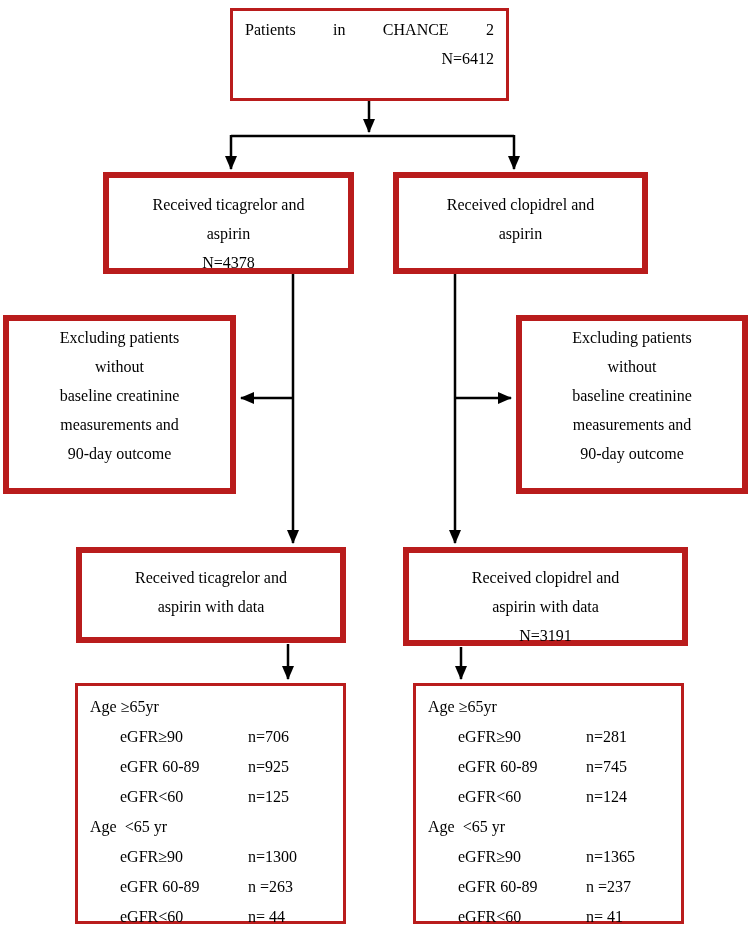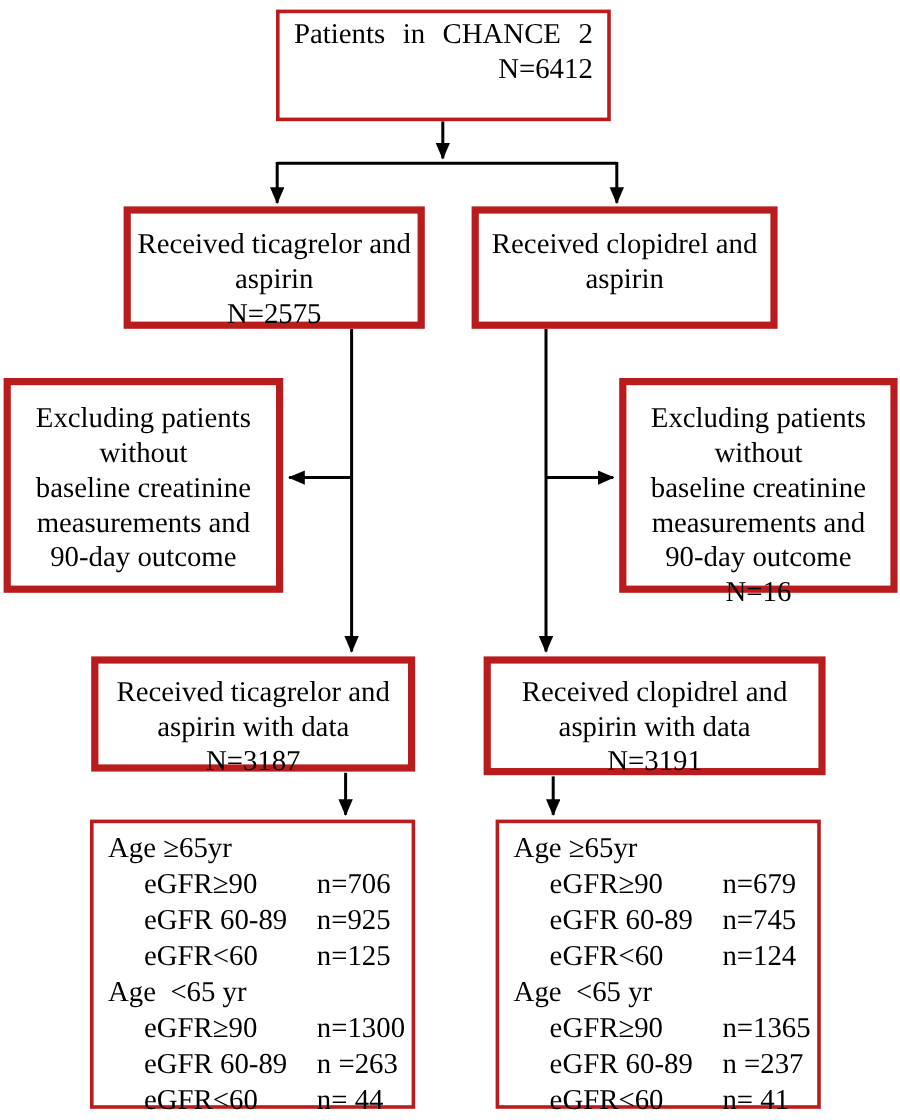--- a/index.html
+++ b/index.html
@@ -17,47 +17,47 @@
     left: 0; top: 0;
     width: 750px; height: 933px;
     z-index: 1;
   }
   .box {
     position: absolute;
     box-sizing: border-box;
     border: 6px solid #b91c1c;
     background: #ffffff;
     z-index: 2;
-    font-size: 24px;
+    font-size: 16px;
     line-height: 29px;
     text-align: center;
   }
   .box .ln { white-space: pre; }
   #top-box { left: 230px; top: 8px; width: 279px; height: 93px; border-width: 3px; padding: 4px 12px 0 12px; }
   #top-box .tb-line1 { text-align: justify; text-align-last: justify; white-space: normal; }
   #top-box .tb-line2 { text-align: left; }
   #top-box .tb-line3 { text-align: right; }
 
   #l2-left  { left: 103px; top: 172px; width: 251px; height: 102px; padding-top: 12px; }
   #l2-right { left: 393px; top: 172px; width: 255px; height: 102px; padding-top: 12px; }
 
-  .excl { padding-top: 14px; }
+  .excl { padding-top: 2px; }
   #excl-left  { left: 3px;   top: 315px; width: 233px; height: 179px; }
   #excl-right { left: 516px; top: 315px; width: 232px; height: 179px; }
 
   #l3-left  { left: 76px;  top: 547px; width: 270px; height: 96px; padding-top: 10px; }
   #l3-right { left: 403px; top: 547px; width: 285px; height: 99px; padding-top: 10px; }
 
   .stats { text-align: left; line-height: 30px; border-width: 3px; padding: 6px 16px 0 12px; }
   #stats-left  { left: 75px;  top: 683px; width: 271px; height: 241px; }
   #stats-right { left: 413px; top: 683px; width: 271px; height: 241px; }
   .stat-header { white-space: pre; }
   .stat-row { display: flex; padding-left: 30px; }
   .stat-label { width: 128px; white-space: pre; flex: 0 0 auto; }
-  .stat-value { white-space: pre; margin-left: 16px; }
+  .stat-value { white-space: pre; }
 </style>
 </head>
 <body>
 
 <div id="stage">
 
   <svg id="connectors" viewBox="0 0 750 933" xmlns="http://www.w3.org/2000/svg">
     <defs>
       <marker id="ah" markerUnits="userSpaceOnUse" markerWidth="16" markerHeight="14" refX="13" refY="6" orient="auto">
         <path d="M0,0 L14,6 L0,12 Z" fill="#000"></path>
@@ -76,21 +76,21 @@
   </svg>
 
   <div class="box" id="top-box">
     <div class="ln tb-line1">Patients in CHANCE 2</div>
     <div class="ln tb-line3">N=6412</div>
   </div>
 
   <div class="box" id="l2-left">
     <div class="ln">Received ticagrelor and</div>
     <div class="ln">aspirin</div>
-    <div class="ln">N=2575</div>
+    <div class="ln">N=4378</div>
   </div>
 
   <div class="box" id="l2-right">
     <div class="ln">Received clopidrel and</div>
     <div class="ln">aspirin</div>
   </div>
 
   <div class="box excl" id="excl-left">
     <div class="ln">Excluding patients</div>
     <div class="ln">without</div>
@@ -98,27 +98,25 @@
     <div class="ln">measurements and</div>
     <div class="ln">90-day outcome</div>
   </div>
 
   <div class="box excl" id="excl-right">
     <div class="ln">Excluding patients</div>
     <div class="ln">without</div>
     <div class="ln">baseline creatinine</div>
     <div class="ln">measurements and</div>
     <div class="ln">90-day outcome</div>
-    <div class="ln">N=16</div>
   </div>
 
   <div class="box" id="l3-left">
     <div class="ln">Received ticagrelor and</div>
     <div class="ln">aspirin with data</div>
-    <div class="ln">N=3187</div>
   </div>
 
   <div class="box" id="l3-right">
     <div class="ln">Received clopidrel and</div>
     <div class="ln">aspirin with data</div>
     <div class="ln">N=3191</div>
   </div>
 
   <div class="box stats" id="stats-left">
     <div class="stat-header">Age ≥65yr</div>
@@ -146,21 +144,21 @@
     <div class="stat-row">
       <span class="stat-label">eGFR&lt;60</span>
       <span class="stat-value">n= 44</span>
     </div>
   </div>
 
   <div class="box stats" id="stats-right">
     <div class="stat-header">Age ≥65yr</div>
     <div class="stat-row">
       <span class="stat-label">eGFR≥90</span>
-      <span class="stat-value">n=679</span>
+      <span class="stat-value">n=281</span>
     </div>
     <div class="stat-row">
       <span class="stat-label">eGFR 60-89</span>
       <span class="stat-value">n=745</span>
     </div>
     <div class="stat-row">
       <span class="stat-label">eGFR&lt;60</span>
       <span class="stat-value">n=124</span>
     </div>
     <div class="stat-header">Age  &lt;65 yr</div>

